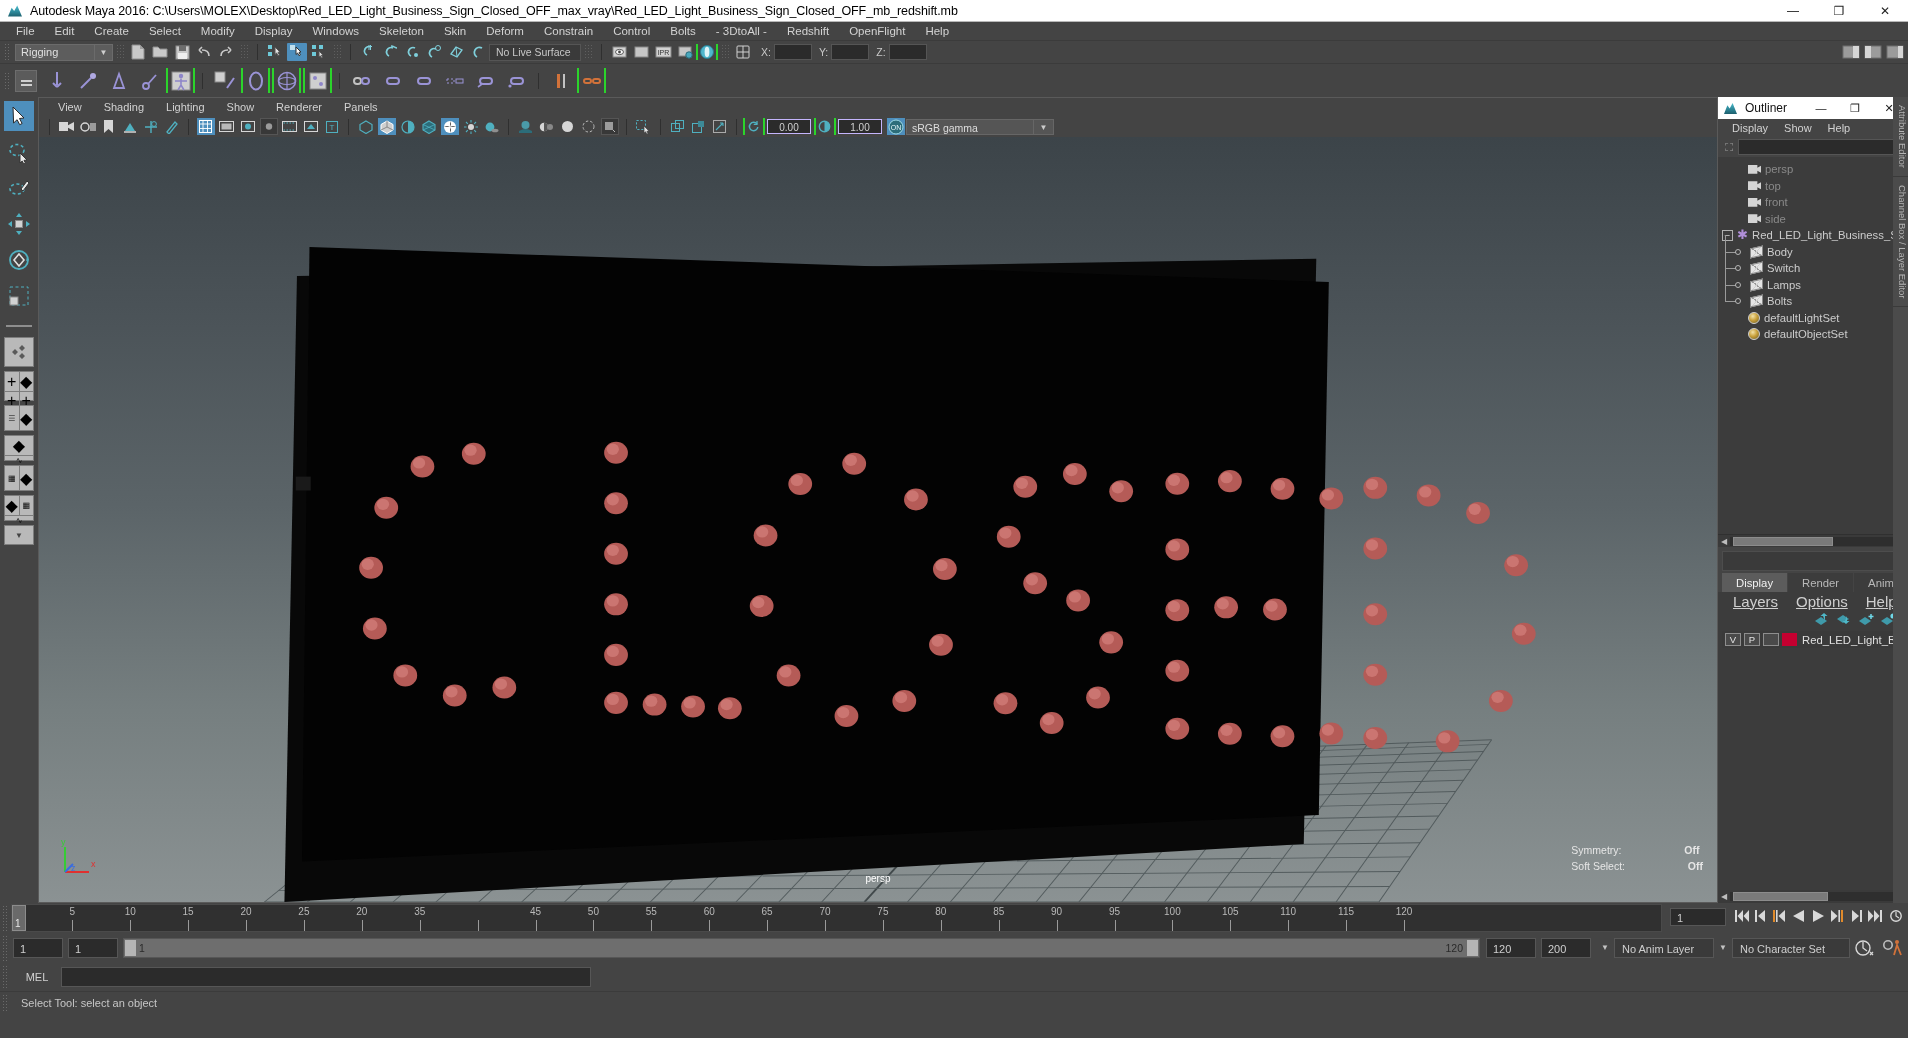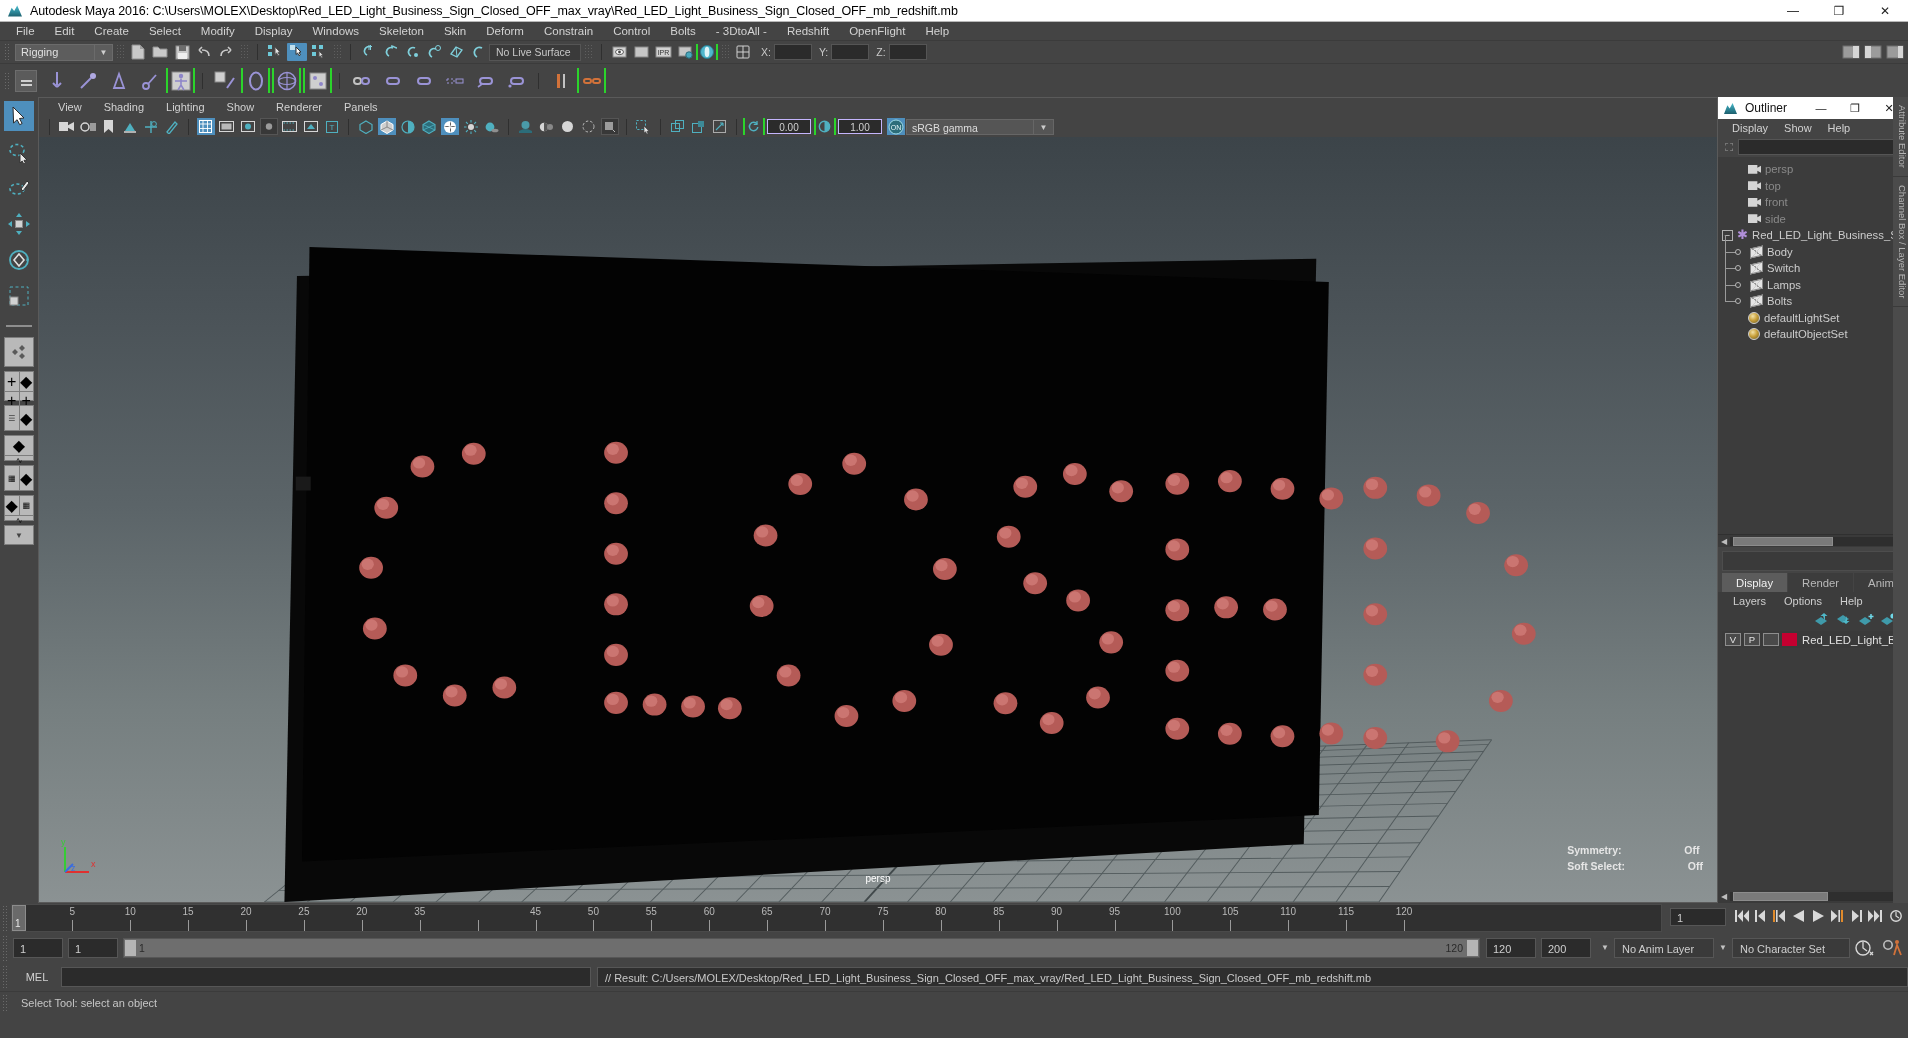--- a/index.html
+++ b/index.html
@@ -95,21 +95,21 @@
      border-left:none; color:#ccc; font-size:8px; text-align:center; line-height:16px; }
 
   #viewport { flex:1; position:relative; overflow:hidden;
      background:linear-gradient(180deg,#3c4449 0%, #4a5257 22%, #5b6468 48%, #767f80 75%, #8b9293 100%); }
   #persp-label { position:absolute; left:0; right:0; bottom:18px; text-align:center;
      color:#ffffff; font-size:10px; font-family:"Liberation Sans", sans-serif; }
   #axis { position:absolute; left:12px; bottom:18px; width:60px; height:50px; }
   #vpstats { position:absolute; right:14px; bottom:28px; font-size:10.5px;
      color:#e6e6e6; font-weight:bold; line-height:16px; }
   #vpstats .row { display:flex; gap:50px; }
-  #vpstats .row b { font-weight:bold; }
+  #vpstats .row b { font-weight:normal; }
   #vpstats .val { width:28px; text-align:right; }
 
   
   #rightdock { width:190px; background:#444444; display:flex; flex-direction:column;
      position:relative; }
   #outliner { background:#3d3d3d; display:flex; flex-direction:column; }
   #outhdr { height:22px; background:#ffffff; display:flex; align-items:center;
      padding:0 2px 0 6px; }
   #outhdr .oi { width:15px; height:14px; margin-right:6px; position:relative; }
   #outhdr .oi i { position:absolute; left:0; top:1px; width:13px; height:12px;
@@ -175,21 +175,21 @@
   #midgap .box { height:100%; background:#3a3a3a; border:1px solid #4d4d4d; }
 
   
   #layerpanel { flex:1; display:flex; flex-direction:column; background:#444; }
   #laytabs { height:19px; display:flex; padding-left:4px; }
   #laytabs .tb { height:19px; padding:0 14px; font-size:11.3px; color:#b9b9b9;
      background:#3c3c3c; display:flex; align-items:center; margin-right:1px; }
   #laytabs .tb.act { background:#5c5c5c; color:#f0f0f0; }
   #laymenu { height:18px; background:#3c3c3c; display:flex; align-items:center;
      padding-left:6px; }
-  #laymenu .lm { font-size:11px; color:#cfcfcf; padding:0 9px; }
+  #laymenu .lm { font-size:15px; color:#cfcfcf; padding:0 9px;text-decoration:underline; }
   #laytools { height:19px; background:#3c3c3c; display:flex; align-items:center;
      justify-content:flex-end; padding-right:10px; }
   #laytools .li { width:20px; height:16px; margin-left:2px; display:flex;
      align-items:center; justify-content:center; }
   #laylist { flex:1; background:#3c3c3c; padding:2px 4px; }
   .layrow { height:17px; background:#3a3a3a; display:flex; align-items:center;
      padding-left:3px; }
   .layrow .cb { width:16px; height:13px; border:1px solid #8e8e8e; background:#4a4a4a;
      color:#e2e2e2; font-size:9.5px; display:flex; align-items:center;
      justify-content:center; margin-right:3px; flex:0 0 auto; }
@@ -1412,20 +1412,19 @@
           <path d="M12 16 L15 6 L19 16" stroke="#d2723a" stroke-width="1.8" fill="none"></path>
           <circle cx="15" cy="3" r="2" fill="#d2723a"></circle>
         </svg>
       </div>
   </div>
 
   <div id="cmdrow">
     <div class="gripper"></div>
     <div class="mel">MEL</div>
     <div id="cmdinput"></div>
-    <div id="cmdresult">// Result: C:/Users/MOLEX/Desktop/Red_LED_Light_Business_Sign_Closed_OFF_max_vray/Red_LED_Light_Business_Sign_Closed_OFF_mb_redshift.mb</div>
   </div>
 
   <div id="statusrow">
     <div class="gripper"></div>
     <div class="sm">Select Tool: select an object</div>
   </div>
 </div>
 
 </body></html>

